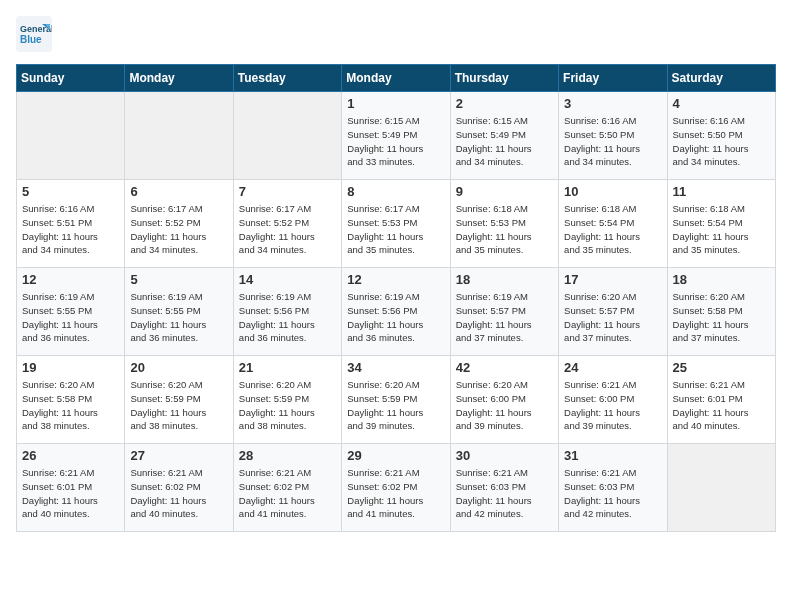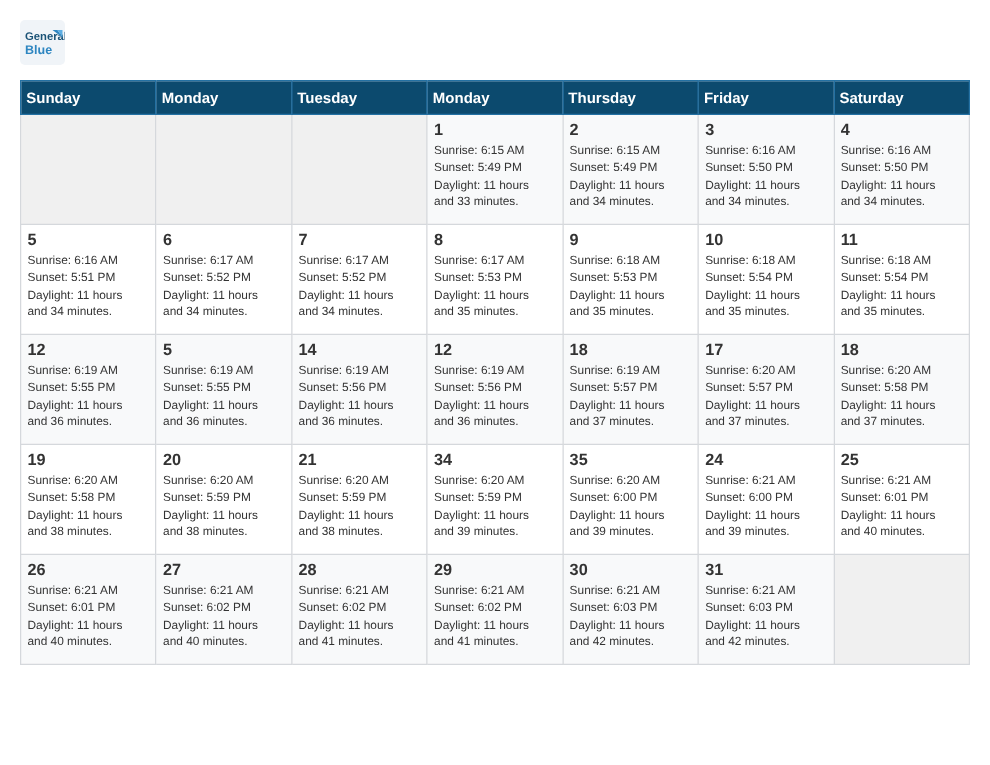--- a/index.html
+++ b/index.html
@@ -268,21 +268,21 @@
 and 38 minutes.</div>
         </td>
         <td>
           <span class="day-num">34</span>
           <div class="day-info" style="white-space: pre-line;">Sunrise: 6:20 AM
 Sunset: 5:59 PM
 Daylight: 11 hours
 and 39 minutes.</div>
         </td>
         <td>
-          <span class="day-num">35</span>
+          <span class="day-num">42</span>
           <div class="day-info" style="white-space: pre-line;">Sunrise: 6:20 AM
 Sunset: 6:00 PM
 Daylight: 11 hours
 and 39 minutes.</div>
         </td>
         <td>
           <span class="day-num">24</span>
           <div class="day-info" style="white-space: pre-line;">Sunrise: 6:21 AM
 Sunset: 6:00 PM
 Daylight: 11 hours

